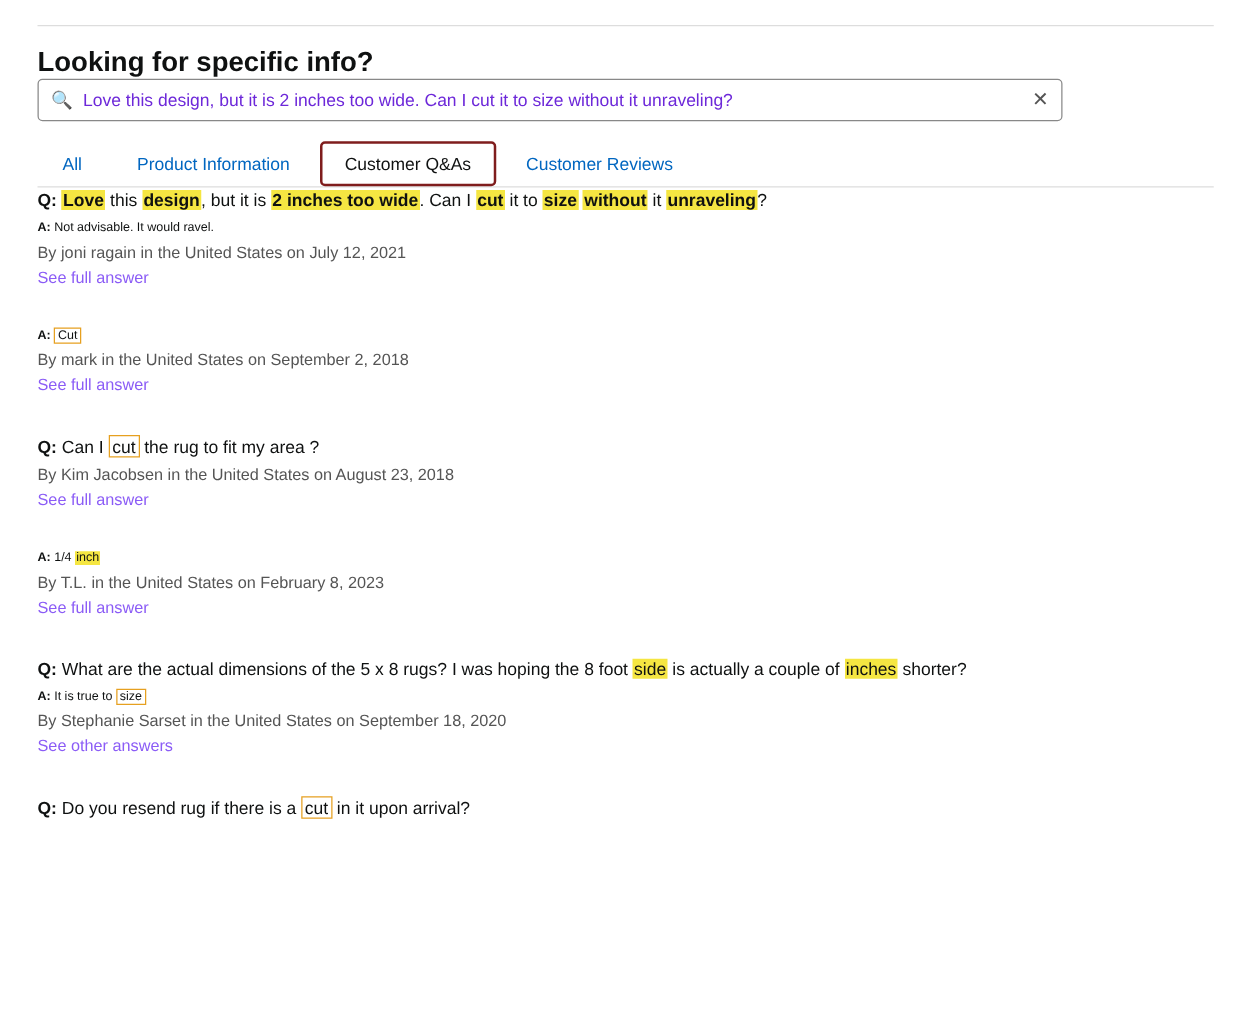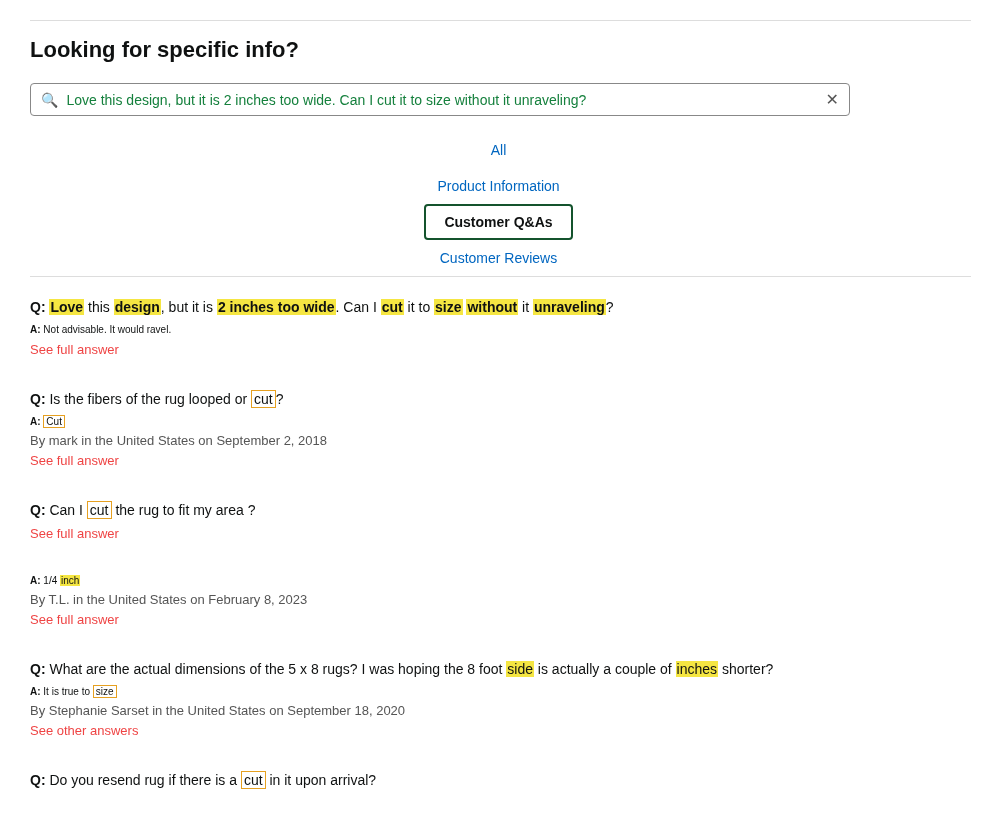--- a/index.html
+++ b/index.html
@@ -6,21 +6,21 @@
     body {
       font-family: Arial, sans-serif;
       font-size: 14px;
       color: #0F1111;
       background: #fff;
       padding: 20px 30px;
     }
     h1.page-title {
       font-size: 22px;
       font-weight: 700;
-      margin-bottom: 20px;
+      margin-bottom: 0;
       color: #0F1111;
     }
     .search-bar {
       display: flex;
       align-items: center;
       border: 1px solid #888;
       border-radius: 4px;
       padding: 6px 10px;
       margin-bottom: 16px;
       max-width: 820px;
@@ -28,51 +28,49 @@
     .search-bar .search-icon {
       color: #555;
       margin-right: 8px;
       font-size: 14px;
     }
     .search-bar input {
       border: none;
       outline: none;
       flex: 1;
       font-size: 14px;
-      color: #15803d;
+      color: #6d28d9;
     }
     .search-bar .clear-icon {
       color: #555;
       cursor: pointer;
       font-size: 16px;
       margin-left: 8px;
     }
     .tabs {
       display: flex;
       align-items: center;
       border-bottom: 1px solid #ddd;
-      margin-bottom: 20px;
       gap: 0;
-      flex-direction: column;
     }
     .tab {
       padding: 8px 18px;
       cursor: pointer;
       color: #0066c0;
       font-size: 14px;
       border: 2px solid transparent;
       border-radius: 4px;
       margin-right: 4px;
       background: none;
       white-space: nowrap;
     }
     .tab.active {
-      border: 2px solid #14532d;
+      border: 2px solid #7f1d1d;
       color: #0F1111;
-      font-weight: bold;
+      font-weight: normal;
     }
     .qa-list {
       max-width: 860px;
     }
     .qa-item {
       margin-bottom: 24px;
       padding-bottom: 8px;
     }
     .qa-question {
       font-size: 14px;
@@ -89,21 +87,21 @@
     }
     .qa-answer .a-label {
       font-weight: bold;
     }
     .qa-meta {
       color: #555;
       font-size: 13px;
       margin-bottom: 4px;
     }
     .see-full {
-      color: #ef4444;
+      color: #8b5cf6;
       font-size: 13px;
       cursor: pointer;
       text-decoration: none;
     }
     .highlight-yellow {
       background-color: #f5e642;
       padding: 0 1px;
     }
     .highlight-box {
       border: 1px solid #e6a020;
@@ -142,41 +140,39 @@
 
   <div class="qa-item">
     <div class="qa-question">
       <span class="q-label">Q:</span>
       <span> <span class="bold-text highlight-yellow">Love</span> this <span class="bold-text highlight-yellow">design</span>, but it is <span class="bold-text highlight-yellow">2 inches too wide</span>. Can I <span class="bold-text highlight-yellow">cut</span> it to <span class="bold-text highlight-yellow">size</span> <span class="bold-text highlight-yellow">without</span> it <span class="bold-text highlight-yellow">unraveling</span>?</span>
     </div>
     <div class="qa-answer">
       <span class="a-label">A:</span>
       <span> Not advisable. It would ravel.</span>
     </div>
-    <a class="see-full">See full answer</a>
-  </div>
-
-  <div class="qa-item">
-    <div class="qa-question">
-      <span class="q-label">Q:</span>
-      <span> Is the fibers of the rug looped or <span class="highlight-box">cut</span>?</span>
-    </div>
+    <div class="qa-meta">By joni ragain in the United States on July 12, 2021</div>
+    <a class="see-full">See full answer</a>
+  </div>
+
+  <div class="qa-item">
     <div class="qa-answer">
       <span class="a-label">A:</span>
       <span> <span class="highlight-box">Cut</span></span>
     </div>
     <div class="qa-meta">By mark in the United States on September 2, 2018</div>
     <a class="see-full">See full answer</a>
   </div>
 
   <div class="qa-item">
     <div class="qa-question">
       <span class="q-label">Q:</span>
       <span> Can I <span class="highlight-box">cut</span> the rug to fit my area ?</span>
     </div>
+    <div class="qa-meta">By Kim Jacobsen in the United States on August 23, 2018</div>
     <a class="see-full">See full answer</a>
   </div>
 
   <div class="qa-item">
     <div class="qa-answer">
       <span class="a-label">A:</span>
       <span> 1/4 <span class="highlight-yellow">inch</span></span>
     </div>
     <div class="qa-meta">By T.L. in the United States on February 8, 2023</div>
     <a class="see-full">See full answer</a>

